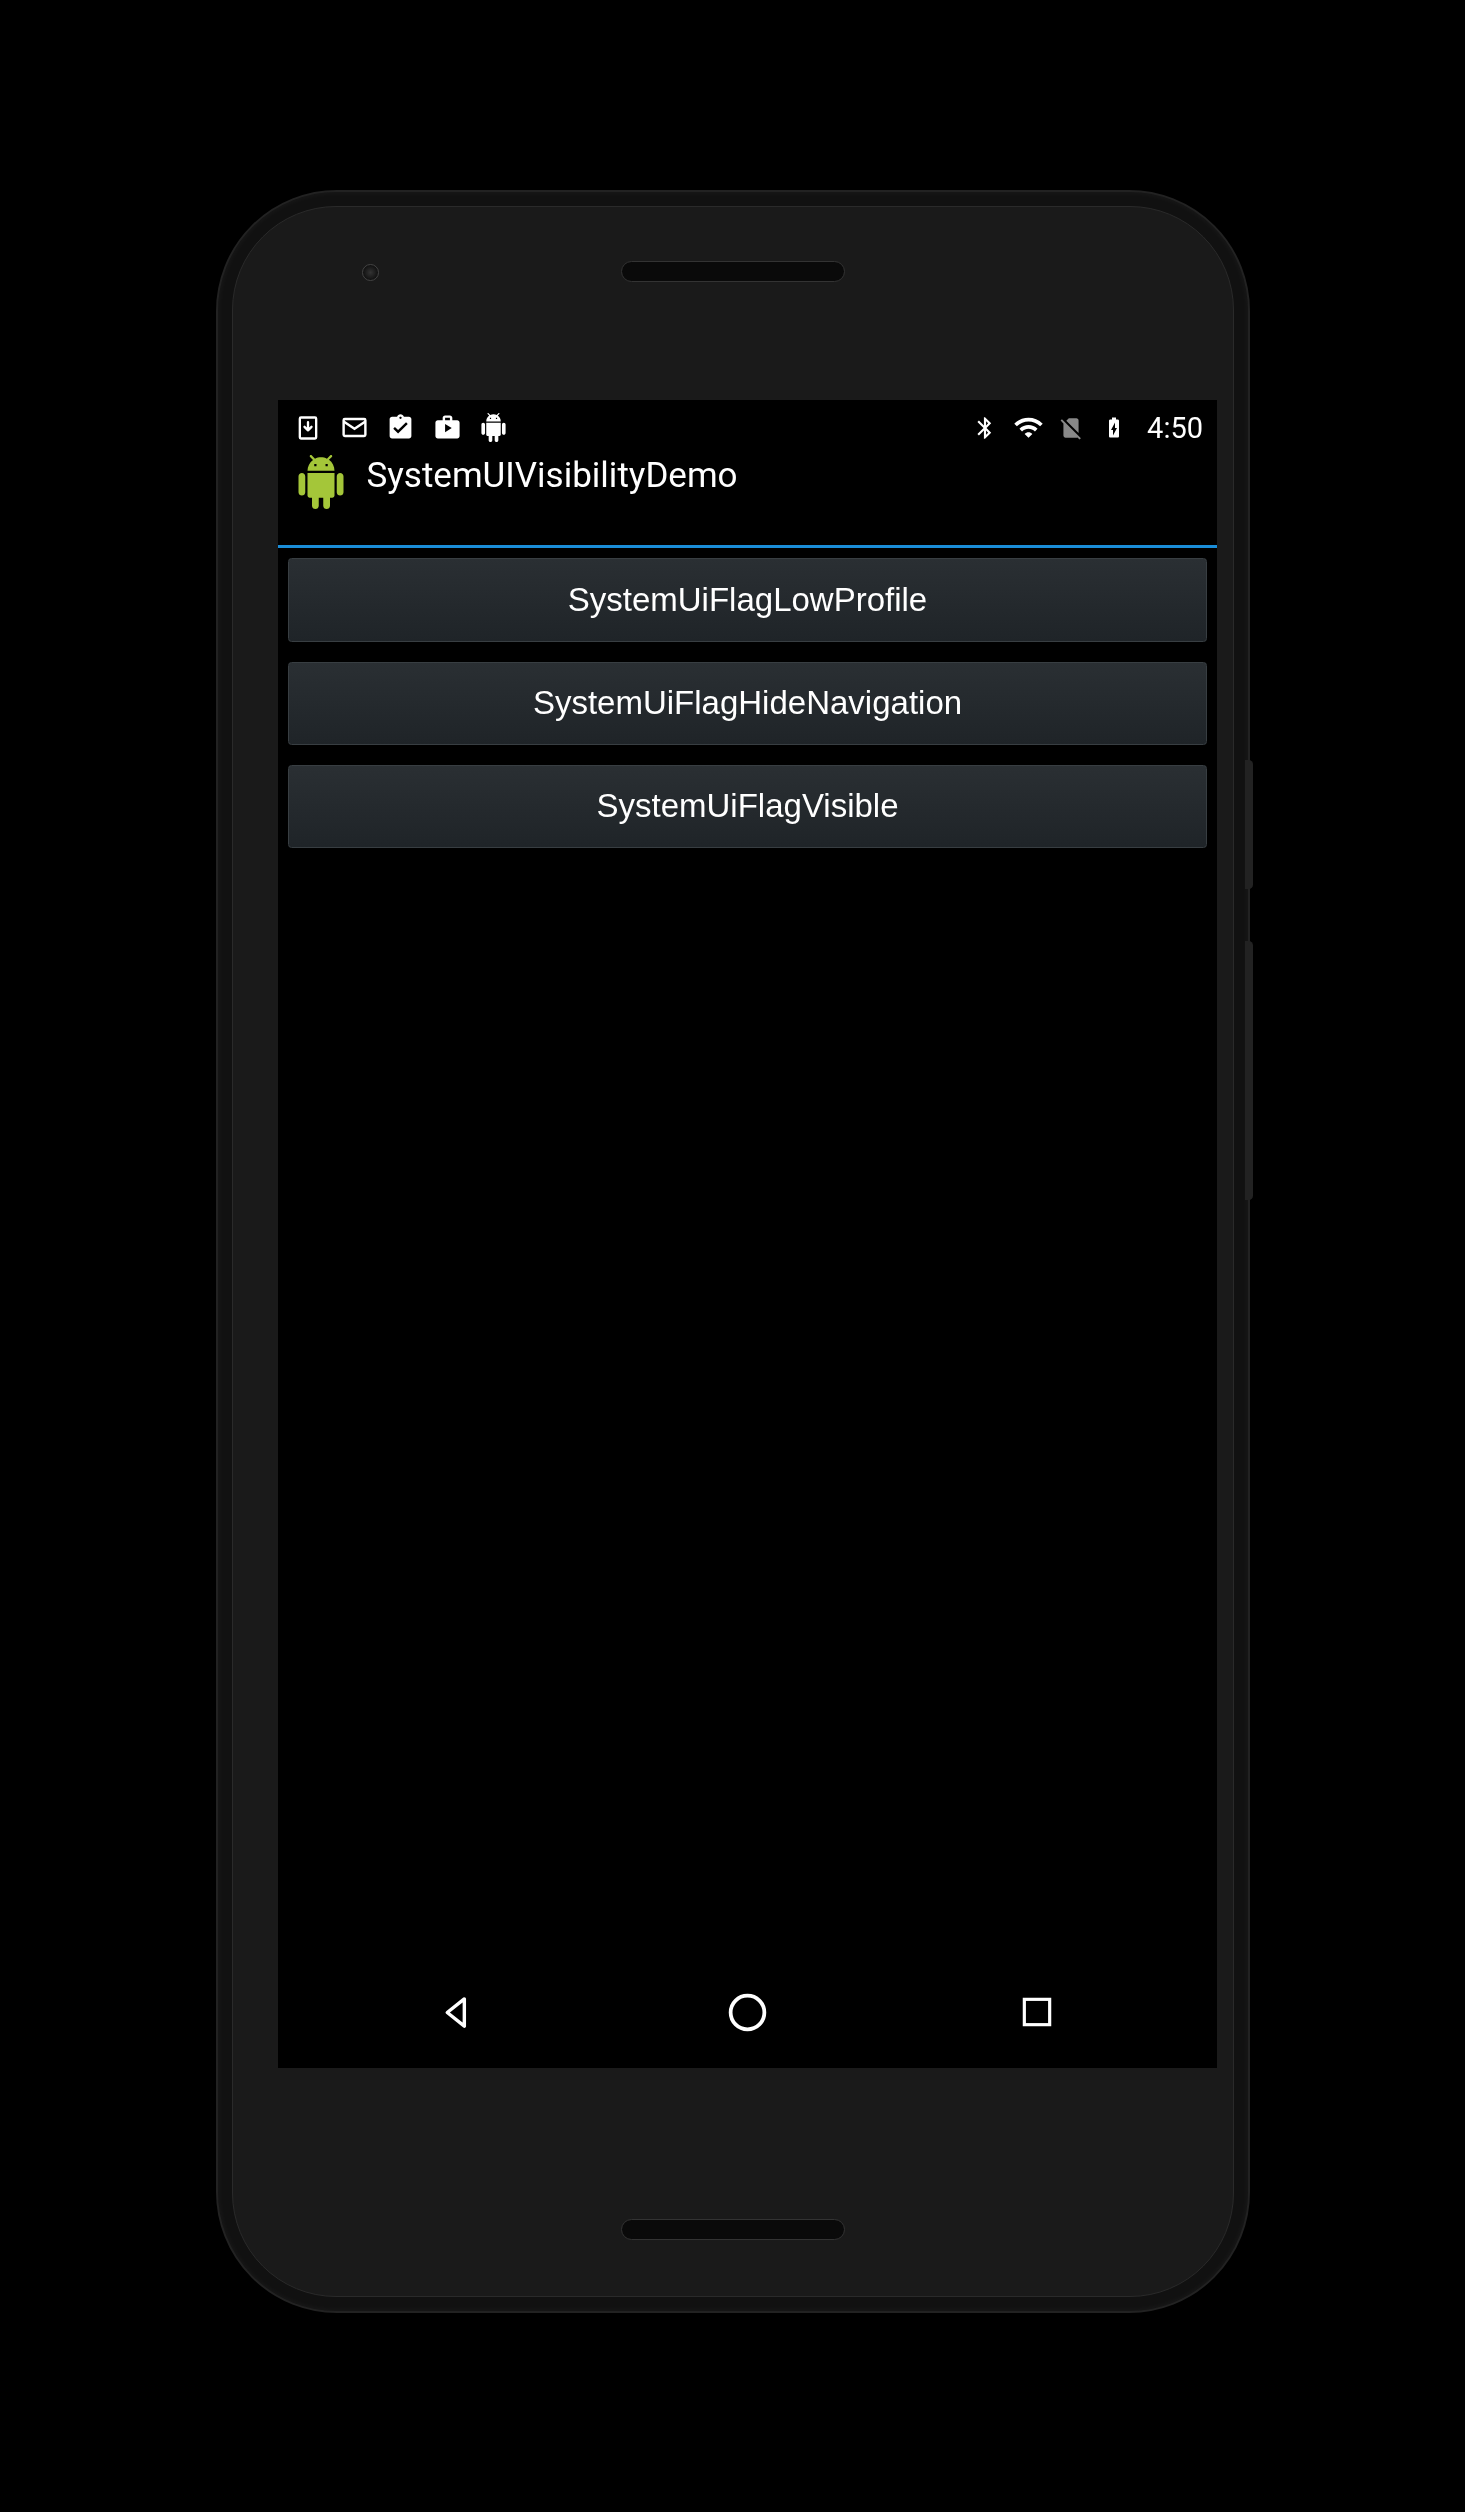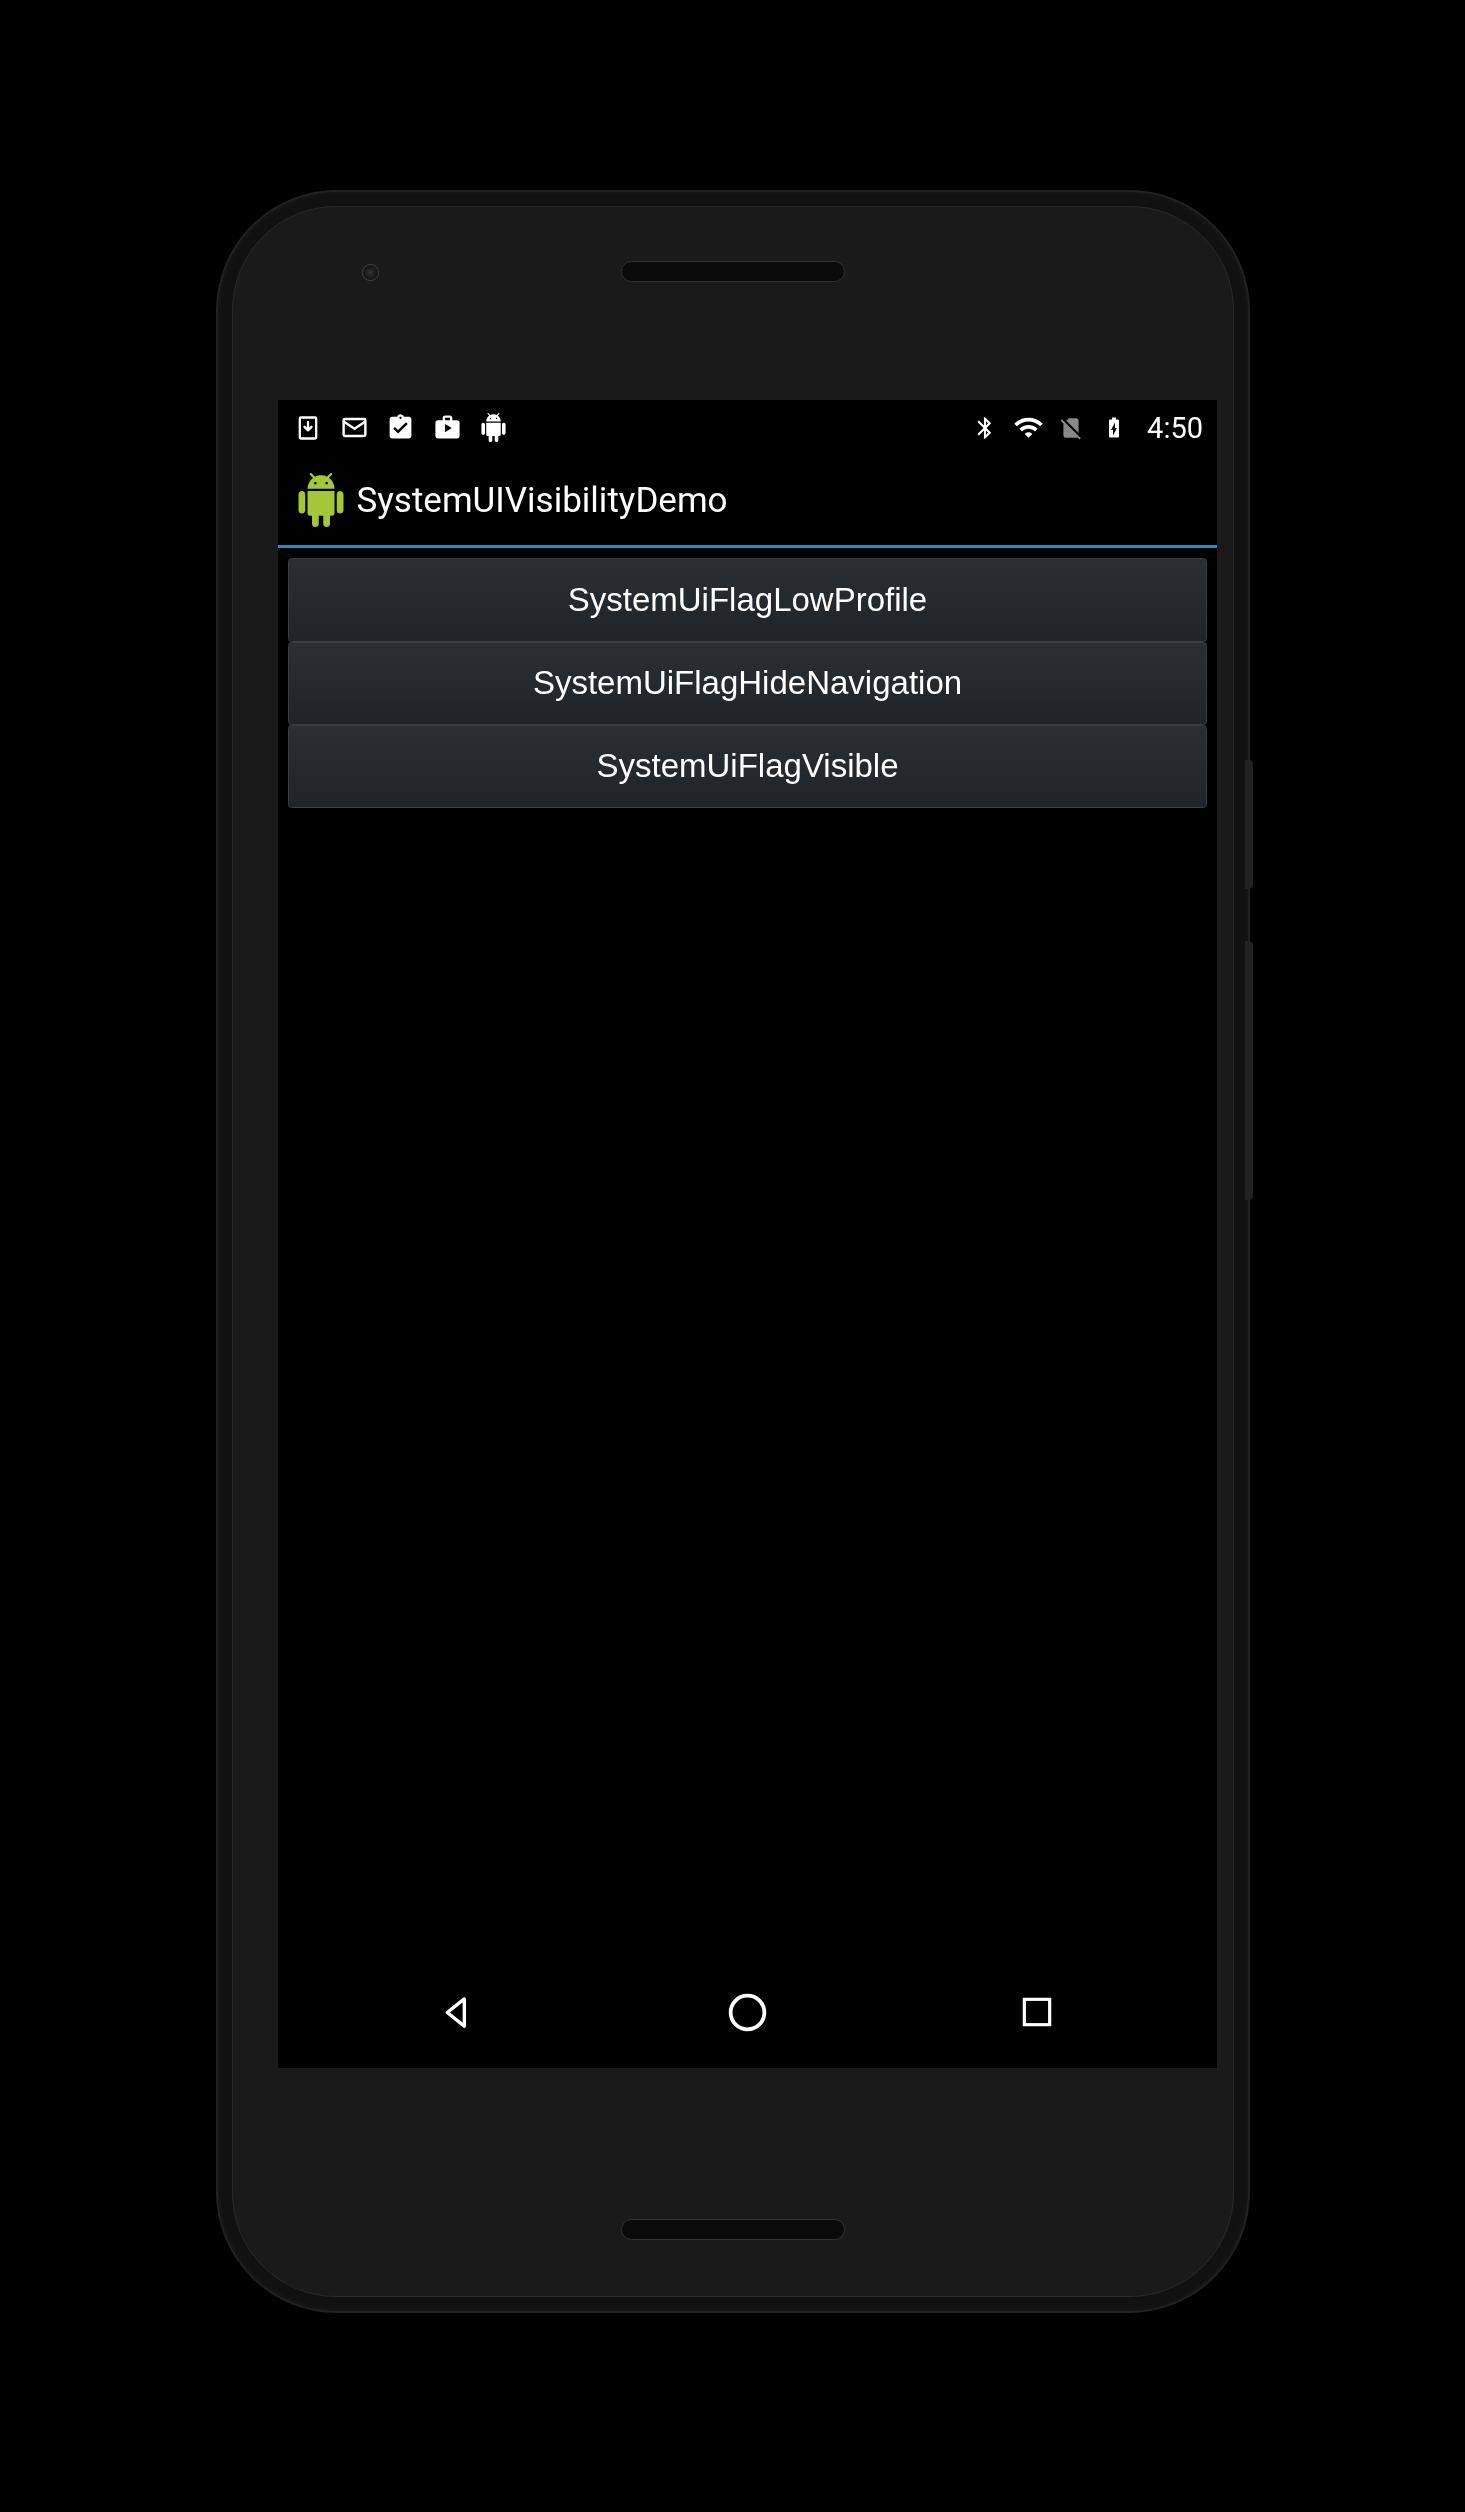--- a/index.html
+++ b/index.html
@@ -138,23 +138,23 @@
     .status-time {
       font-size: 29px;
       font-weight: 400;
       margin-left: 5.2px;
     }
     
     .action-bar {
       height: 93px;
       background: #000;
       display: flex;
-      align-items: center;
+      align-items: flex-start;
       padding: 0 15.5px;
-      gap: 9px;
+      gap: 19px;
       border-bottom: 3.5px solid #1a8dd8;
     }
     
     .android-icon {
       width: 54px;
       height: 54px;
       display: flex;
       align-items: center;
       justify-content: center;
     }
@@ -162,21 +162,21 @@
     .app-title {
       color: #fff;
       font-size: 35px;
       font-weight: 400;
     }
     
     .content {
       padding: 10.4px;
       display: flex;
       flex-direction: column;
-      gap: 0;
+      gap: 20px;
     }
     
     .ui-button {
       background: linear-gradient(to bottom, #2a2f33 0%, #1f2428 100%);
       border: 0.9px solid #383e42;
       border-radius: 3.5px;
       color: #fff;
       font-size: 33px;
       font-weight: 400;
       padding: 21.6px 0;

